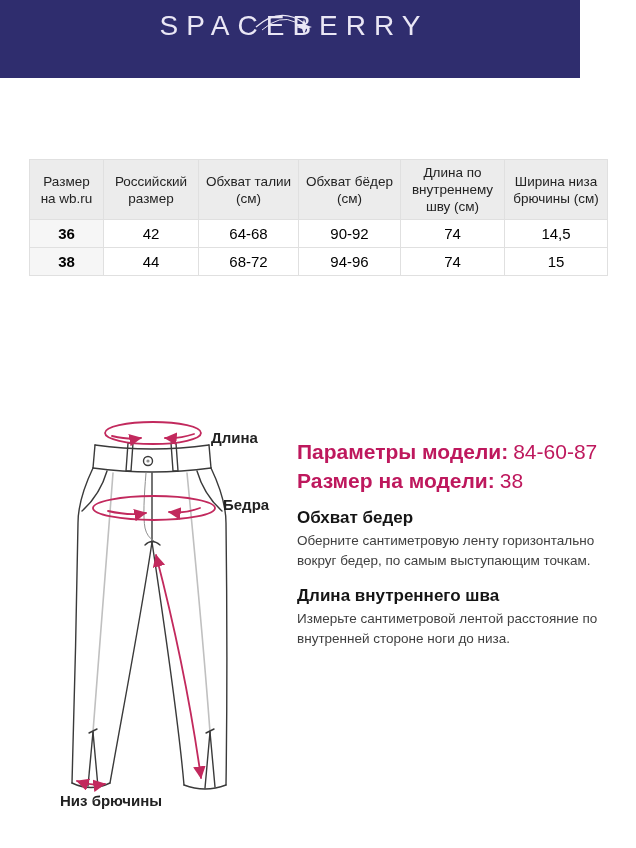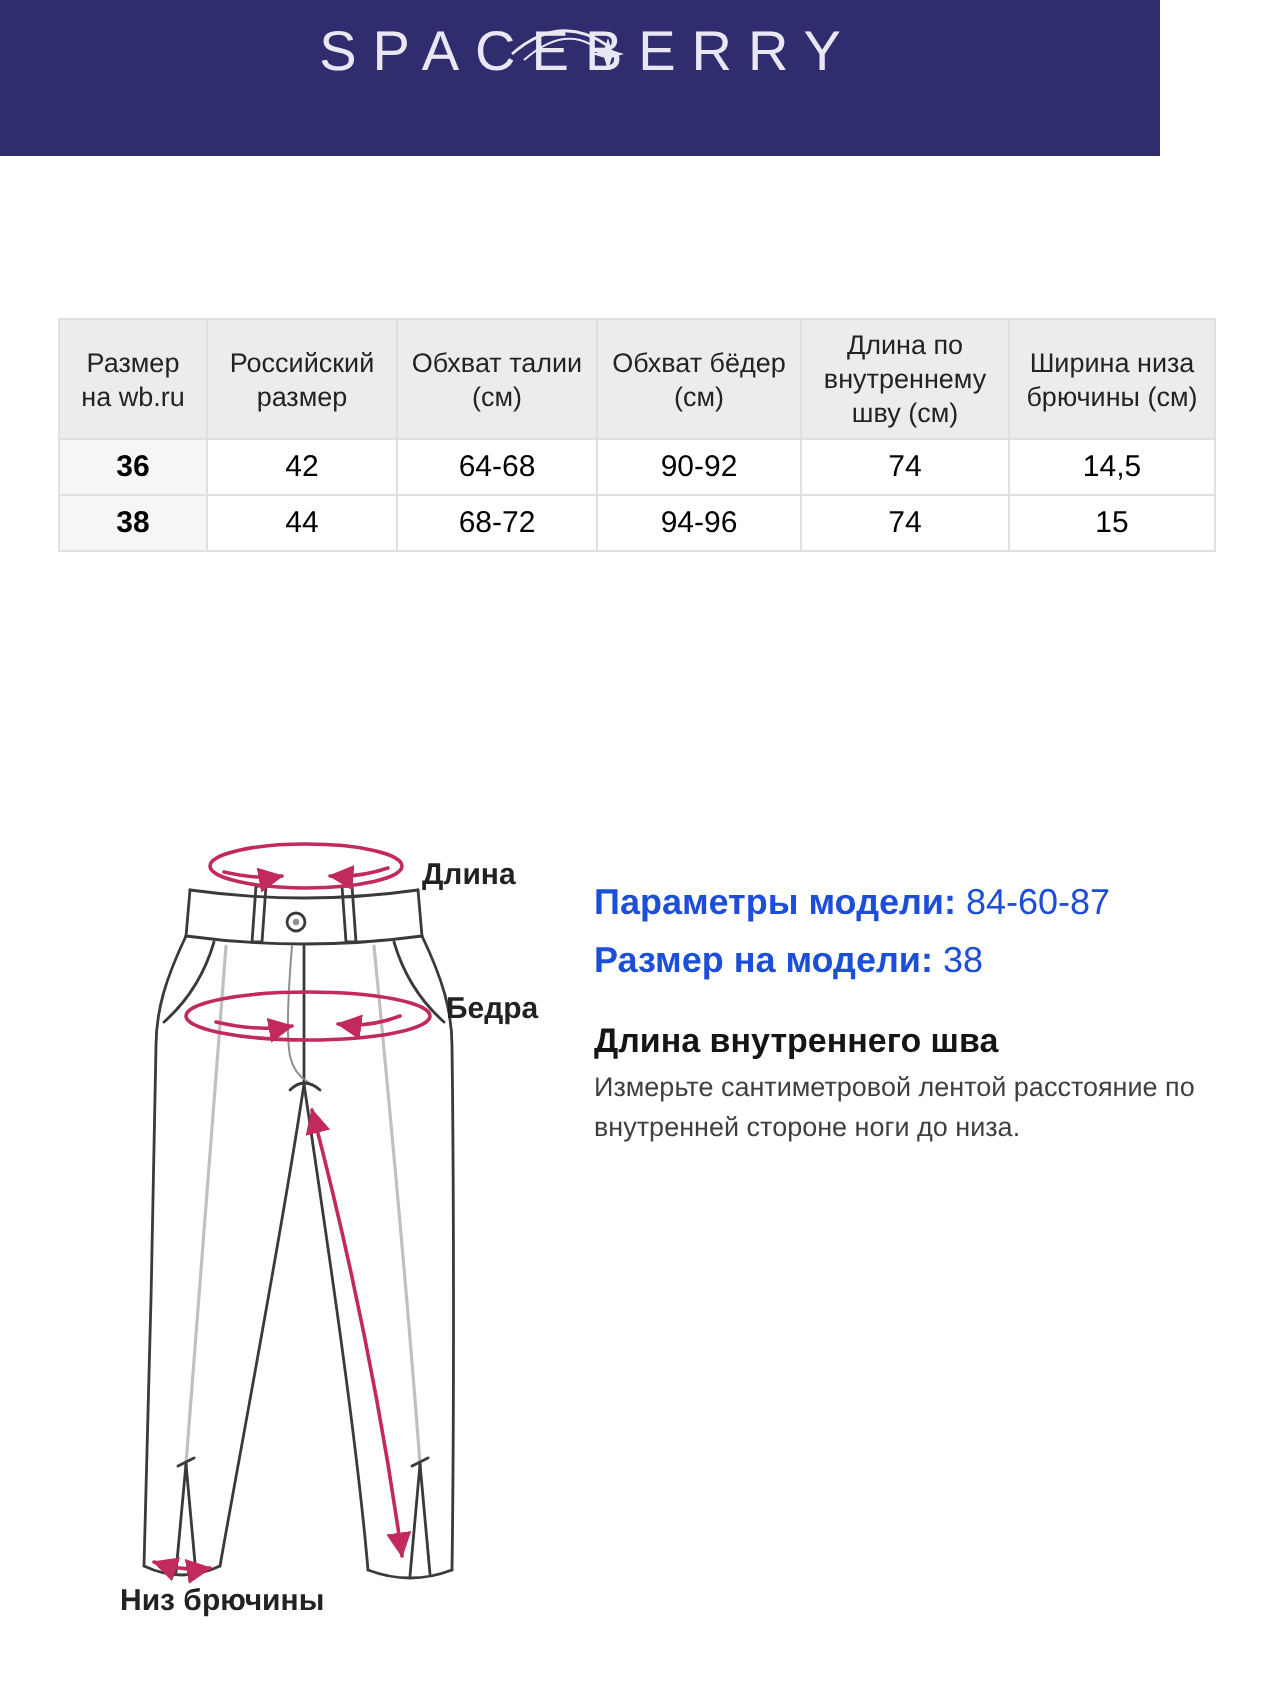--- a/index.html
+++ b/index.html
@@ -57,21 +57,21 @@
   .pink-fill{fill:var(--accent-pink);}
   .diagram-label{
     position:absolute;font-size:15px;font-weight:700;color:#222;line-height:20px;
   }
   .label-waist{left:211px;top:428px;}
   .label-hips{left:223px;top:495px;}
   .label-inseam{left:193px;top:554px;width:104px;}
   .label-hem{left:60px;top:791px;}
   
   .info-col{position:absolute;left:297px;top:437px;width:310px;}
-  .model-line{font-size:18px;line-height:29px;color:#1d4ed8;}
+  .model-line{font-size:21px;line-height:29px;color:#be185d;}
   .model-line .lbl{font-weight:700;}
   .model-line .val{font-weight:400;margin-left:5px;}
   .guide-block .g-title{font-size:17px;font-weight:700;line-height:20px;color:#151515;margin-bottom:3px;}
   .guide-block .g-text{font-size:13.5px;line-height:19.5px;color:var(--text-body);}
   .guide-1{margin-top:24px;}
   .guide-2{margin-top:13px;}
   .guide-3{margin-top:16px;}
 </style>
 </head>
 <body>
@@ -201,19 +201,23 @@
   <div class="diagram-label label-hem">Низ брючины</div>
 
   <div class="info-col">
     <div class="model-line">
       <span class="lbl">Параметры модели:</span><span class="val">84-60-87</span>
     </div>
     <div class="model-line">
       <span class="lbl">Размер на модели:</span><span class="val">38</span>
     </div>
 
+    <div class="guide-block guide-2">
+      <div class="g-title">Обхват бедер</div>
+      <div class="g-text">Оберните сантиметровую ленту горизонтально вокруг бедер, по самым выступающим точкам.</div>
+    </div>
     <div class="guide-block guide-3">
       <div class="g-title">Длина внутреннего шва</div>
       <div class="g-text">Измерьте сантиметровой лентой расстояние по внутренней стороне ноги до низа.</div>
     </div>
   </div>
 
 </div>
 
 </body></html>

